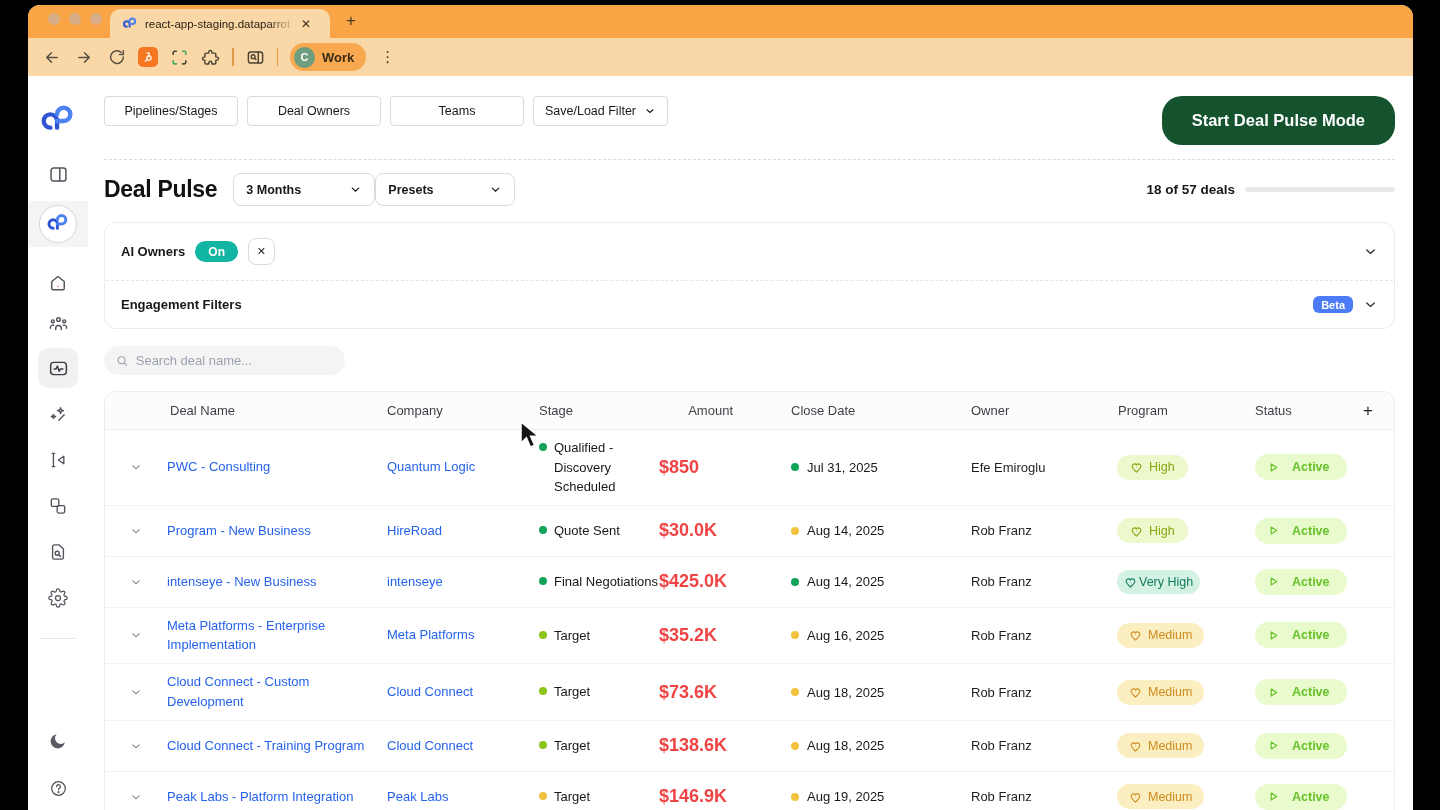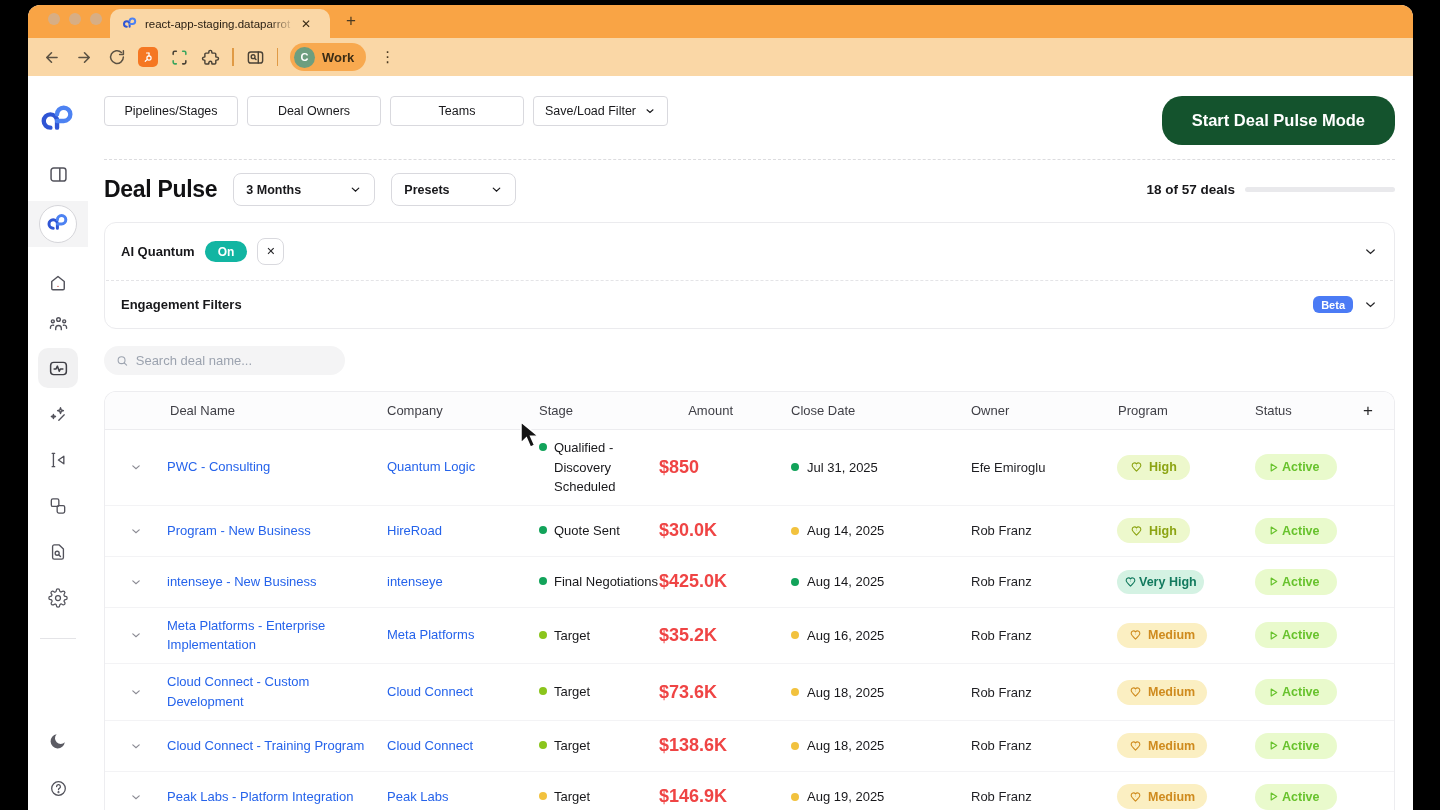--- a/index.html
+++ b/index.html
@@ -75,21 +75,21 @@
     border-radius:20px; color:#fff; font-size:16.5px; font-weight:600; display:inline-flex;
     align-items:center; font-family:inherit; }
   .dash-div { border-top:1.5px dashed #dcdcdf; margin-top:14px; }
 
   .title-row { display:flex; align-items:center; margin-top:13px; }
   .h1 { font-size:23px; font-weight:800; color:#111113; letter-spacing:-0.3px; }
   .select { height:33px; border:1px solid #d9d9de; border-radius:8px; background:#fff;
     display:inline-flex; align-items:center; justify-content:space-between; padding:0 12px;
     font-size:12.5px; font-weight:600; color:#18181b; }
   .sel-months { width:142px; margin-left:16px; }
-  .sel-presets { width:125px; margin-left:16px; }
+  .sel-presets { width:140px; }
   .deals-count { margin-left:auto; font-size:13.5px; font-weight:600; color:#18181b; }
   .progress { width:150px; height:4.5px; border-radius:3px; background:#e9e9ec; margin-left:10px;
     overflow:hidden; }
   .progress-fill { height:100%; border-radius:3px;
     background:linear-gradient(90deg,#A838C8,#E6399B); }
 
   .panel { margin-top:16px; border:1px solid #ebebee; border-radius:12px; }
   .panel-row { display:flex; align-items:center; padding:15px 16px; }
   .panel-title { font-size:13px; font-weight:700; color:#18181b; }
   .on-pill { margin-left:10px; background:#12B5A2; color:#fff; font-size:12px; font-weight:600;
@@ -129,27 +129,27 @@
   .cell-stage .dot { margin-top:5px; flex:0 0 8px; }
   .stage-t { font-size:13px; color:#18181b; max-width:106px; line-height:1.5; }
   .dot { width:8px; height:8px; border-radius:50%; display:inline-block; }
   .dot.green { background:#12A35A; } .dot.lime { background:#8BC51C; }
   .dot.yellow { background:#F2C23E; }
   .cell-amount { font-size:18px; font-weight:700; color:#ef4444; }
   .cell-close { display:flex; align-items:center; gap:8px; padding-left:12px; font-size:13px;
     font-weight:500; color:#18181b; }
   .cell-owner { padding-left:8px; font-size:13px; color:#1f1f23; font-weight:500; }
   .cell-health { padding-left:8px; }
-  .health { display:inline-flex; align-items:flex-start; border-radius:999px; font-size:12.5px;
-    font-weight:700; }
+  .health { display:inline-flex; align-items:flex-end; border-radius:999px; font-size:12.5px;
+    font-weight:400; }
   .health svg { display:block; }
   .health.high { background:#EDF8CC; color:#8CA413; gap:6px; padding:5.5px 13px; }
   .health.very-high { background:#D4F2E3; color:#127A5E; gap:2px; padding:5px 7px; }
   .health.medium { background:#FBEFC2; color:#CF8B1E; gap:6px; padding:5.5px 12px; }
-  .status { display:inline-flex; align-items:center; gap:3px; background:#E9FACC; color:#67C22C;
+  .status { display:inline-flex; align-items:center; gap:13px; background:#E9FACC; color:#67C22C;
     border-radius:999px; padding:6px 17px 6px 13px; font-size:12.5px; font-weight:600; }
   .status svg { display:block; }
 
   .cursor { position:absolute; left:518px; top:420px; z-index:50; pointer-events:none; }
 </style>
 </head>
 <body>
 
 <div class="stage">
   <div class="window">
@@ -344,21 +344,21 @@
             <svg width="13" height="13" viewBox="0 0 24 24" fill="none" stroke="currentColor" stroke-width="2.2" stroke-linecap="round">
                 <path d="M6 9.5 12 15l6-5.5"></path>
               </svg>
           </span>
           <span class="deals-count">18 of 57 deals</span>
           <span class="progress"><span class="progress-fill" style="width:32%"></span></span>
         </div>
 
         <div class="panel">
           <div class="panel-row">
-            <span class="panel-title">AI Quantum</span>
+            <span class="panel-title">AI Owners</span>
             <span class="on-pill">On</span>
             <span class="x-btn">✕</span>
             <span class="panel-chev">
               <svg width="15" height="15" viewBox="0 0 24 24" fill="none" stroke="currentColor" stroke-width="2" stroke-linecap="round">
                   <path d="M6 9.5 12 15l6-5.5"></path>
                 </svg>
             </span>
           </div>
           <div class="panel-dash"></div>
           <div class="panel-row">

